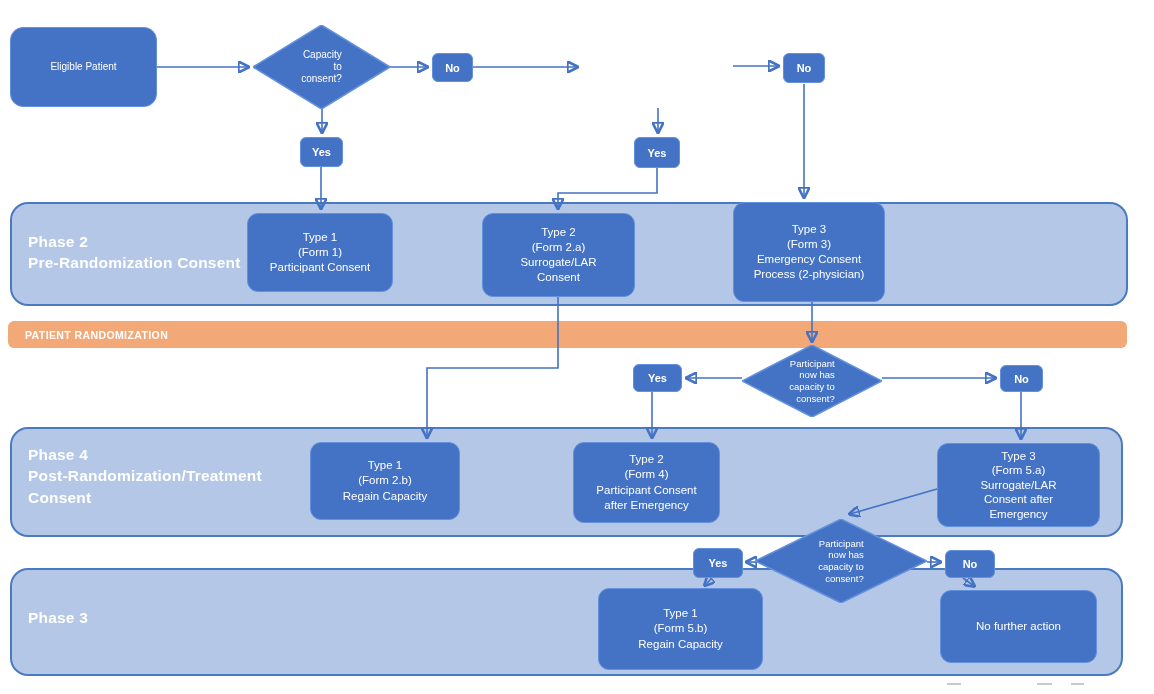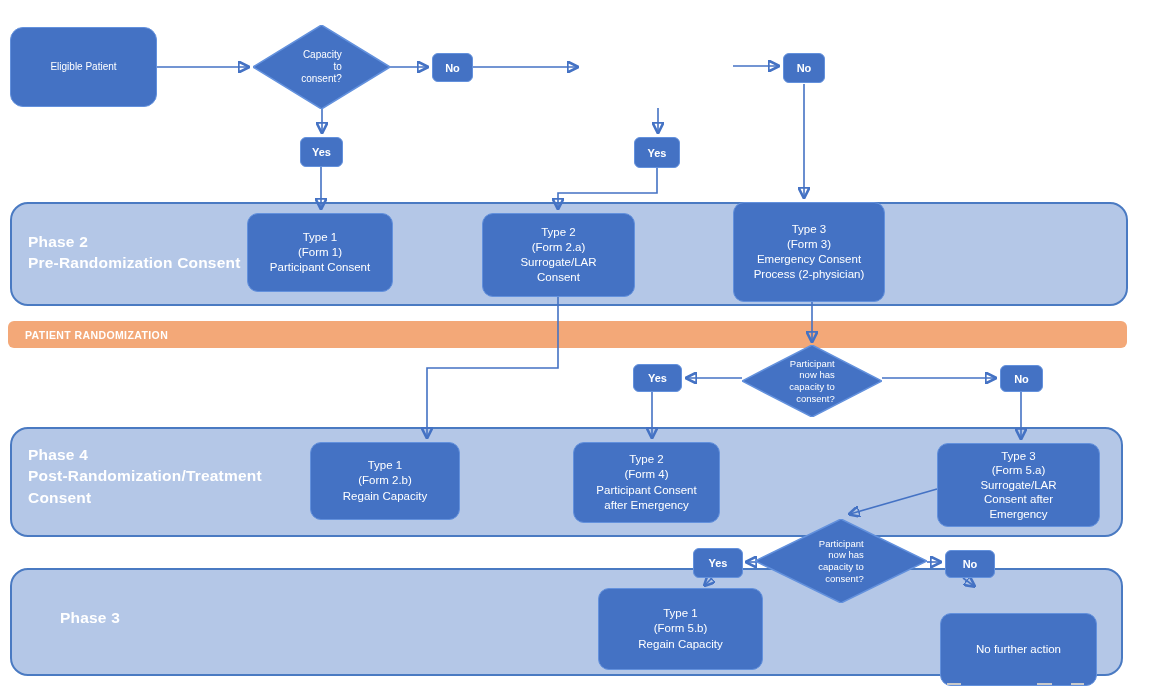--- a/index.html
+++ b/index.html
@@ -88,21 +88,21 @@
     <path d="M927 562 H940" marker-end="url(#arrow)"></path>
     <path d="M712 578 L705 585" marker-end="url(#arrow)"></path>
     <path d="M963 578 L974 586" marker-end="url(#arrow)"></path>
   </svg>
 
   <div class="band-label" style="left:28px;top:231px;">Phase 2
 Pre-Randomization Consent</div>
   <div class="band-label" style="left:28px;top:444px;">Phase 4
 Post-Randomization/Treatment
 Consent</div>
-  <div class="band-label" style="left:28px;top:607px;margin-left:32px;">Phase 3</div>
+  <div class="band-label" style="left:28px;top:607px;">Phase 3</div>
 
   <div class="node start" style="left:10px;top:27px;width:147px;height:80px;">Eligible Patient</div>
 
   <div class="diamond" style="left:253px;top:25px;width:137px;height:84px;">
     <svg viewBox="0 0 100 100" preserveAspectRatio="none">
       <polygon points="50,0 100,50 50,100 0,50" fill="#4472c4" stroke="#6391dd" stroke-width="1.5" vector-effect="non-scaling-stroke"></polygon>
     </svg>
     <div class="dlabel">Capacity
 to
 consent?</div>
@@ -159,19 +159,19 @@
 now has
 capacity to
 consent?</div>
   </div>
   <div class="tag" style="left:693px;top:548px;width:50px;height:30px;">Yes</div>
   <div class="tag" style="left:945px;top:550px;width:50px;height:28px;">No</div>
 
   <div class="node" style="left:598px;top:588px;width:165px;height:82px;">Type 1
 (Form 5.b)
 Regain Capacity</div>
-  <div class="node" style="left:940px;top:590px;width:157px;height:73px;margin-top:23px;">No further action</div>
+  <div class="node" style="left:940px;top:590px;width:157px;height:73px;">No further action</div>
 
   <div class="dash" style="left:947px;top:683px;width:14px;"></div>
   <div class="dash" style="left:1037px;top:683px;width:15px;"></div>
   <div class="dash" style="left:1071px;top:683px;width:13px;"></div>
 
 </div>
 
 </body></html>

